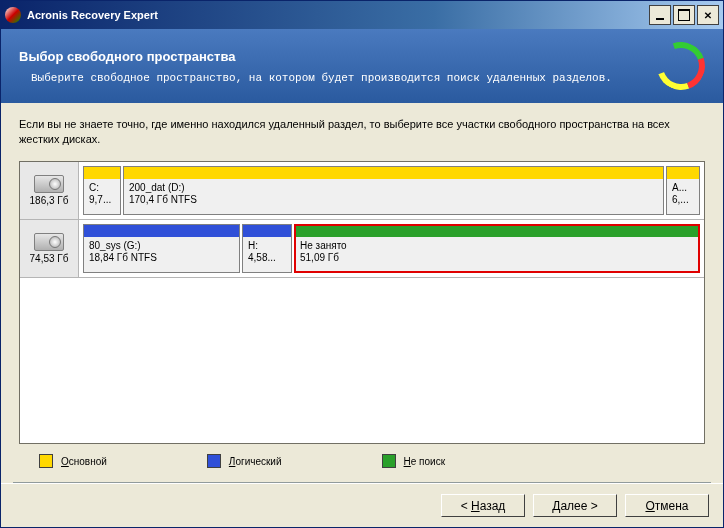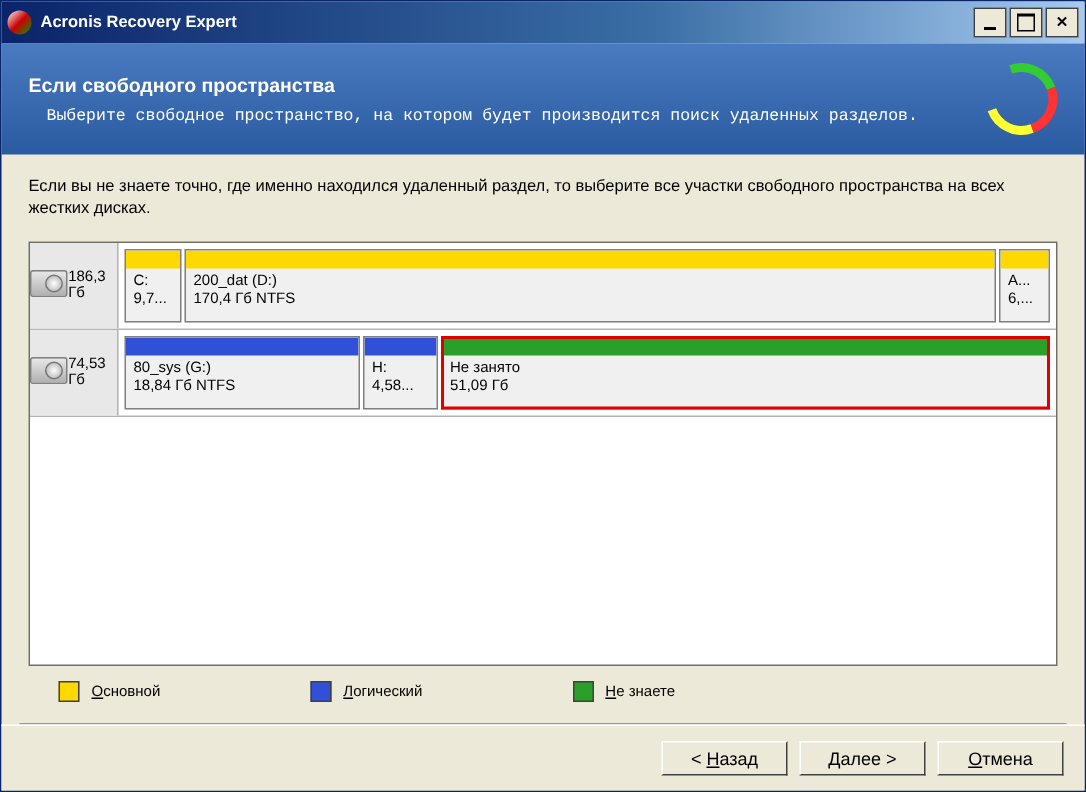--- a/index.html
+++ b/index.html
@@ -15,21 +15,21 @@
   .banner-texts{flex:1;}
   .banner-title{font-weight:bold;font-size:13px;margin-bottom:8px;}
   .banner-sub{font-size:11px;padding-left:12px;font-family:Liberation Mono, monospace;}
   .banner-icon{width:56px;height:56px;position:relative;}
   .recycle{position:absolute;right:0;top:4px;width:48px;height:48px;}
   .recycle::before{content:"";position:absolute;inset:0;border:6px solid transparent;border-top-color:#3c3;border-right-color:#f33;border-bottom-color:#ff3;border-radius:50%;transform:rotate(25deg);}
   .content{flex:1;padding:14px 18px 4px;display:flex;flex-direction:column;}
   .intro{line-height:1.35;margin-bottom:14px;color:#000;}
   .scroll-area{flex:1;border:1px solid #716f64;background:#fff;overflow:hidden;position:relative;}
   .disk-row{display:flex;align-items:stretch;border-bottom:1px solid #b5b5b5;height:58px;box-sizing:border-box;}
-  .disk-cell{width:58px;background:#e8e8e8;display:flex;flex-direction:row;align-items:center;justify-content:center;border-right:1px solid #b5b5b5;}
+  .disk-cell{width:58px;background:#e8e8e8;display:flex;flex-direction:column;align-items:center;justify-content:center;border-right:1px solid #b5b5b5;}
   .hdd-icon{width:28px;height:16px;background:linear-gradient(#e7e7e7,#b0b0b0);border:1px solid #808080;border-radius:2px;margin-bottom:2px;position:relative;}
   .hdd-icon::after{content:"";position:absolute;right:2px;top:2px;width:10px;height:10px;border:1px solid #777;border-radius:50%;background:radial-gradient(#fff,#aaa);}
   .disk-size{font-size:10px;color:#000;}
   .part-strip{flex:1;padding:4px;display:flex;gap:2px;}
   .part{border:1px solid #808080;background:#f0f0f0;display:flex;flex-direction:column;overflow:hidden;}
   .part .bar{height:12px;width:100%;}
   .bar.primary{background:#ffd800;}
   .bar.logical{background:#3050d8;}
   .bar.unalloc{background:#2aa02a;}
   .part .lbl{flex:1;padding:3px 5px;font-size:10px;line-height:1.2;color:#000;}
@@ -54,21 +54,21 @@
     <div class="title-icon"></div>
     <div>Acronis Recovery Expert</div>
     <div class="spacer"></div>
     <div class="tb-btn min"></div>
     <div class="tb-btn max"></div>
     <div class="tb-btn close"></div>
   </div>
 
   <div class="banner">
     <div class="banner-texts">
-      <div class="banner-title">Если свободного пространства</div>
+      <div class="banner-title">Выбор свободного пространства</div>
       <div class="banner-sub">Выберите свободное пространство, на котором будет производится поиск удаленных разделов.</div>
     </div>
     <div class="banner-icon">
         <div class="recycle"></div>
       </div>
   </div>
 
   <div class="content">
     <div class="intro">Если вы не знаете точно, где именно находился удаленный раздел, то выберите все участки свободного пространства на всех жестких дисках.</div>
 
@@ -141,21 +141,21 @@
       <div class="legend-item">
         <div class="swatch primary"></div>
         <span><span class="ul">О</span><span>сновной</span></span>
       </div>
       <div class="legend-item">
         <div class="swatch logical"></div>
         <span><span class="ul">Л</span><span>огический</span></span>
       </div>
       <div class="legend-item" style="margin-right:0">
         <div class="swatch unalloc"></div>
-        <span><span class="ul">Н</span><span>е знаете</span></span>
+        <span><span class="ul">Н</span><span>е поиск</span></span>
       </div>
     </div>
   </div>
 
   <div class="hr"></div>
 
   <div class="footer">
     <button class="btn">
       <span>&lt; </span><span class="ul">Н</span><span>азад</span>
     </button>

